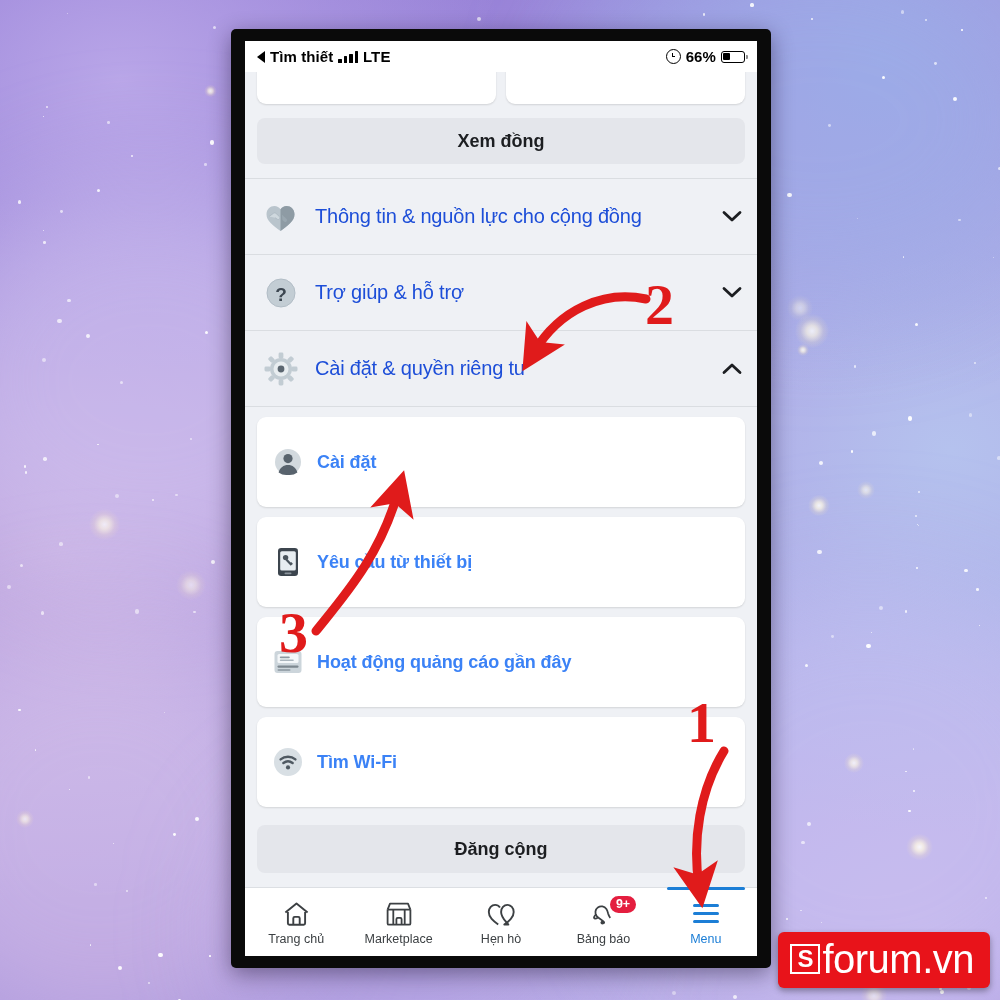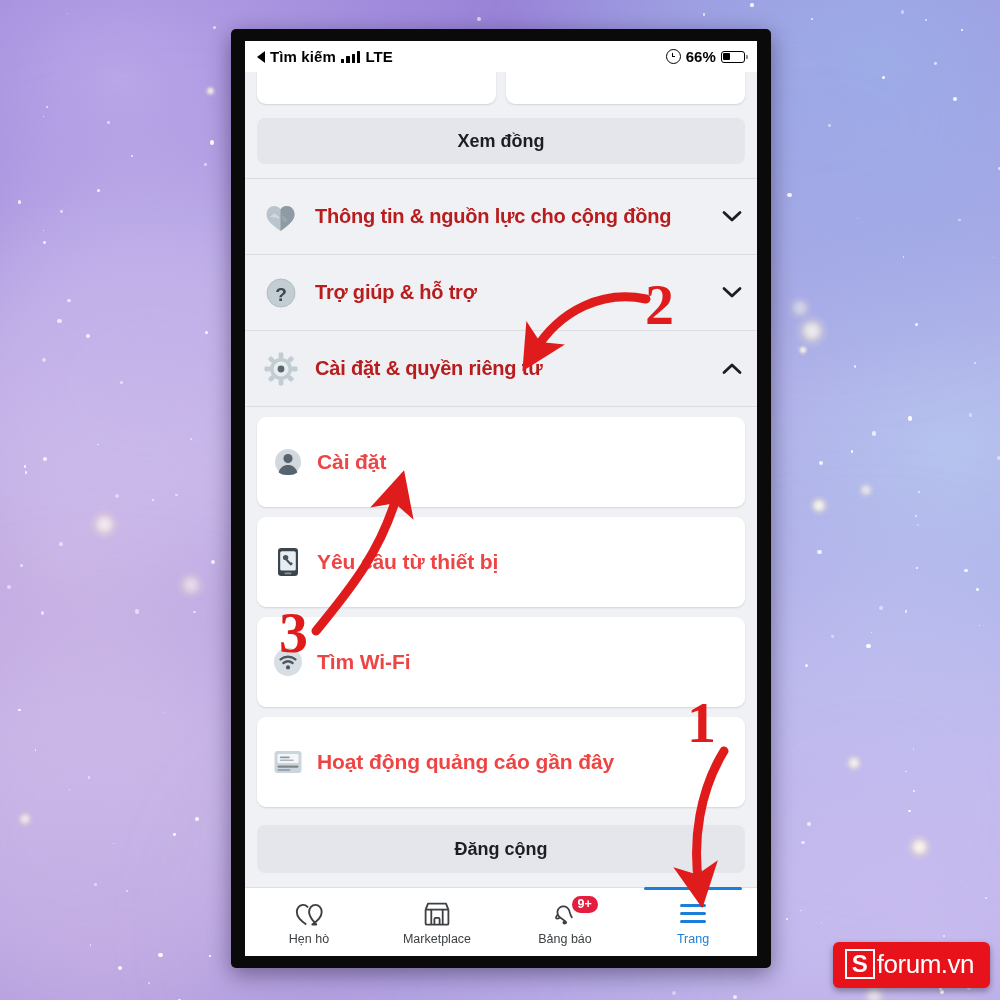--- a/index.html
+++ b/index.html
@@ -84,31 +84,31 @@
   }
 
   .sep{height:1px;background:#dadde1;margin:14px 0 0;}
 
   .acc-row{
     display:flex;align-items:center;padding:0 14px;height:76px;box-sizing:border-box;
     border-bottom:1px solid #dadde1;background:#eff1f5;
   }
   .acc-row.expanded{background:#eef0f4;}
   .acc-ico{width:44px;height:44px;flex:0 0 44px;display:flex;align-items:center;justify-content:center;margin-right:12px;}
-  .acc-txt{flex:1;font-size:20px;font-weight:700;color:#b91c1c;line-height:1.16;letter-spacing:-.2px;}
+  .acc-txt{flex:1;font-size:20px;font-weight:400;color:#1d4ed8;line-height:1.16;letter-spacing:-.2px;}
   .chev{width:22px;flex:0 0 22px;display:flex;align-items:center;justify-content:center;}
   .chev svg{display:block;}
 
   .cardlist{padding:10px 12px 0;}
   .mcard{
     background:#fff;border-radius:9px;box-shadow:0 1px 2px rgba(0,0,0,.12);
     height:90px;margin-bottom:10px;display:flex;align-items:center;padding:0 16px;box-sizing:border-box;
   }
   .mcard .mico{width:30px;height:30px;flex:0 0 30px;margin-right:14px;display:flex;align-items:center;justify-content:center;}
-  .mcard .mtxt{font-size:21px;font-weight:600;color:#ef4444;letter-spacing:-.1px;}
+  .mcard .mtxt{font-size:18px;font-weight:600;color:#3b82f6;letter-spacing:-.1px;}
 
   .logout{
     margin:18px 12px 0;height:48px;background:#e4e6eb;border-radius:8px;
     display:flex;align-items:center;justify-content:center;
     font-size:18px;font-weight:700;color:#1c1e21;
   }
 
   
   #tabbar{
     flex:0 0 68px;height:68px;background:#fff;border-top:1px solid #dcdfe3;
@@ -135,21 +135,21 @@
   #wm{
     position:absolute;right:10px;bottom:12px;background:#e8131a;border-radius:6px;
     padding:7px 16px 9px 12px;display:flex;align-items:center;gap:2px;
     box-shadow:0 3px 6px rgba(0,0,0,.35);
   }
   #wm .sbox{
     width:30px;height:30px;border:2.4px solid #fff;display:flex;align-items:center;justify-content:center;
     color:#fff;font-size:24px;font-weight:700;font-family:"Liberation Sans",sans-serif;line-height:1;
     box-sizing:border-box;
   }
-  #wm .wtxt{color:#fff;font-size:26px;font-weight:400;letter-spacing:-.5px;line-height:1;}
+  #wm .wtxt{color:#fff;font-size:40px;font-weight:400;letter-spacing:-.5px;line-height:1;}
 </style>
 </head>
 <body>
 
 <div id="bg">
   <div class="base"></div>
   <div class="neb wisp1"></div>
   <div class="neb wisp2"></div>
   <div class="neb wisp3"></div>
   <div class="neb wisp4"></div>
@@ -278,21 +278,21 @@
       <div class="glow" style="left: 88.7664px; top: 509.053px; width: 31.4401px; height: 31.4401px; opacity: 0.72;"></div>
     </div>
 </div>
 
 <div id="phone">
   <div id="screen">
 
     <div id="statusbar">
       <div class="sb-left">
         <span class="back-tri"></span>
-        <span>Tìm kiếm</span>
+        <span>Tìm thiết</span>
         <span class="bars">
             <i></i>
             <i></i>
             <i></i>
             <i></i>
           </span>
         <span>LTE</span>
       </div>
       <div class="sb-right">
         <span class="alarm"></span>
@@ -403,80 +403,90 @@
                   <path d="M12.3 12.1l5 5.2-1.6 1.5-5-5.2z"></path>
                   <path d="M16.2 14.9l1.7 1.8-1.1 1-1.7-1.8z"></path>
                 </g>
             </svg>
           </span>
           <span class="mtxt">Yêu cầu từ thiết bị</span>
         </div>
 
         <div class="mcard">
           <span class="mico">
+            <svg width="30" height="26" viewBox="0 0 30 26">
+              <rect x="1.5" y="2" width="27" height="22" rx="3" fill="#ccd5db"></rect>
+              <rect x="4.5" y="5" width="21" height="9" rx="1.6" fill="#f4f7f9"></rect>
+              <rect x="6.8" y="7.4" width="10" height="1.8" rx=".9" fill="#8d98a1"></rect>
+              <rect x="6.8" y="10.4" width="14" height="1.6" rx=".8" fill="#aab5bd"></rect>
+              <rect x="4.5" y="16.4" width="21" height="2.4" rx="1.2" fill="#7d8890"></rect>
+              <rect x="4.5" y="20" width="13" height="2" rx="1" fill="#9aa5ad"></rect>
+            </svg>
+          </span>
+          <span class="mtxt">Hoạt động quảng cáo gần đây</span>
+        </div>
+
+        <div class="mcard">
+          <span class="mico">
             <svg width="30" height="30" viewBox="0 0 30 30">
               <circle cx="15" cy="15" r="14" fill="#d8dfe4"></circle>
               <g fill="none" stroke="#4e5861" stroke-width="2.4" stroke-linecap="round">
                 <path d="M7.6 12.4a11.5 11.5 0 0 1 14.8 0"></path>
                 <path d="M10.4 16a7.5 7.5 0 0 1 9.2 0"></path>
               </g>
               <circle cx="15" cy="20.4" r="2.1" fill="#4e5861"></circle>
             </svg>
           </span>
           <span class="mtxt">Tìm Wi-Fi</span>
         </div>
 
-        <div class="mcard">
-          <span class="mico">
-            <svg width="30" height="26" viewBox="0 0 30 26">
-              <rect x="1.5" y="2" width="27" height="22" rx="3" fill="#ccd5db"></rect>
-              <rect x="4.5" y="5" width="21" height="9" rx="1.6" fill="#f4f7f9"></rect>
-              <rect x="6.8" y="7.4" width="10" height="1.8" rx=".9" fill="#8d98a1"></rect>
-              <rect x="6.8" y="10.4" width="14" height="1.6" rx=".8" fill="#aab5bd"></rect>
-              <rect x="4.5" y="16.4" width="21" height="2.4" rx="1.2" fill="#7d8890"></rect>
-              <rect x="4.5" y="20" width="13" height="2" rx="1" fill="#9aa5ad"></rect>
-            </svg>
-          </span>
-          <span class="mtxt">Hoạt động quảng cáo gần đây</span>
-        </div>
-
       </div>
 
       <div class="logout">
         <span>Đăng cộng</span>
       </div>
 
     </div>
 
     <div id="tabbar">
 
-
       <div class="tab">
         <span class="ibox">
-          <svg width="29" height="26" viewBox="0 0 29 26" fill="none" stroke="#3c4043" stroke-width="1.9" stroke-linejoin="round">
-            <path d="M11.2 23.6C6.3 19.9 1.8 16.4 1.8 10.9c0-4 2.9-7 6.3-7 2 0 3.8 1 4.9 2.6"></path>
-            <path d="M17.3 23.6c4.9-3.7 9.4-7.2 9.4-12.7 0-4-2.9-7-6.3-7-3.4 0-6.3 3-6.3 7 0 5.5 4.5 9 7.2 12.7z"></path>
-          </svg>
-        </span>
-        <span class="tlabel">Hẹn hò</span>
+          <svg width="27" height="26" viewBox="0 0 27 26" fill="none" stroke="#3c4043" stroke-width="1.9" stroke-linejoin="round">
+            <path d="M2.4 11.4 13.5 2.4l11.1 9"></path>
+            <path d="M4.9 11.1v11.2c0 .8.6 1.4 1.4 1.4h14.4c.8 0 1.4-.6 1.4-1.4V11.1"></path>
+            <path d="M10.3 23.7v-6.4c0-.8.6-1.4 1.4-1.4h3.6c.8 0 1.4.6 1.4 1.4v6.4"></path>
+          </svg>
+        </span>
+        <span class="tlabel">Trang chủ</span>
       </div>
 
       <div class="tab">
         <span class="ibox">
           <svg width="28" height="26" viewBox="0 0 28 26" fill="none" stroke="#3c4043" stroke-width="1.8" stroke-linejoin="round">
             <path d="M2.6 8.6 5 2.6h18l2.4 6"></path>
             <path d="M2.6 8.6v13.8c0 .7.6 1.3 1.3 1.3h20.2c.7 0 1.3-.6 1.3-1.3V8.6"></path>
             <path d="M2.6 8.6h22.8"></path>
             <path d="M8.3 8.6v14.8M19.7 8.6v14.8"></path>
             <path d="M11.4 23.4v-5.2c0-.7.6-1.3 1.3-1.3h2.6c.7 0 1.3.6 1.3 1.3v5.2"></path>
           </svg>
         </span>
         <span class="tlabel">Marketplace</span>
       </div>
 
+      <div class="tab">
+        <span class="ibox">
+          <svg width="29" height="26" viewBox="0 0 29 26" fill="none" stroke="#3c4043" stroke-width="1.9" stroke-linejoin="round">
+            <path d="M11.2 23.6C6.3 19.9 1.8 16.4 1.8 10.9c0-4 2.9-7 6.3-7 2 0 3.8 1 4.9 2.6"></path>
+            <path d="M17.3 23.6c4.9-3.7 9.4-7.2 9.4-12.7 0-4-2.9-7-6.3-7-3.4 0-6.3 3-6.3 7 0 5.5 4.5 9 7.2 12.7z"></path>
+          </svg>
+        </span>
+        <span class="tlabel">Hẹn hò</span>
+      </div>
+
 
       <div class="tab">
         <span class="ibox">
           <svg width="27" height="26" viewBox="0 0 27 26" fill="none" stroke="#3c4043" stroke-width="1.8" stroke-linejoin="round">
             <path d="M20.3 16.8c-1-1.2-1.6-2.3-2.2-4.4-.5-2-.9-3.3-1.7-4.4-2-2.8-5.8-3.5-8.5-1.6-2.7 2-3.3 5.8-1.3 8.6.8 1.1 1.8 1.9 3.6 3 1.8 1.1 2.8 1.8 3.6 2.9.6.8.4 1-.4 1.5"></path>
             <path d="M6.4 13.2c-1.6 1.5-2.8 3.2-2.3 3.9.5.7 2.6.2 4.3-.9"></path>
             <circle cx="12.4" cy="21.6" r="1.9" fill="#3c4043" stroke="none"></circle>
           </svg>
           <span class="badge">9+</span>
         </span>
@@ -485,21 +495,21 @@
 
       <div class="tab active">
         <span class="tabmark"></span>
         <span class="ibox">
           <span class="hamb">
               <i></i>
               <i></i>
               <i></i>
             </span>
         </span>
-        <span class="tlabel">Trang</span>
+        <span class="tlabel">Menu</span>
       </div>
 
     </div>
   </div>
 </div>
 
 <div id="anno">
   <svg width="1000" height="1000" viewBox="0 0 1000 1000">
     <defs>
       <marker id="ah" viewBox="0 0 12 12" refX="6" refY="6" markerWidth="6" markerHeight="6" orient="auto-start-reverse">

